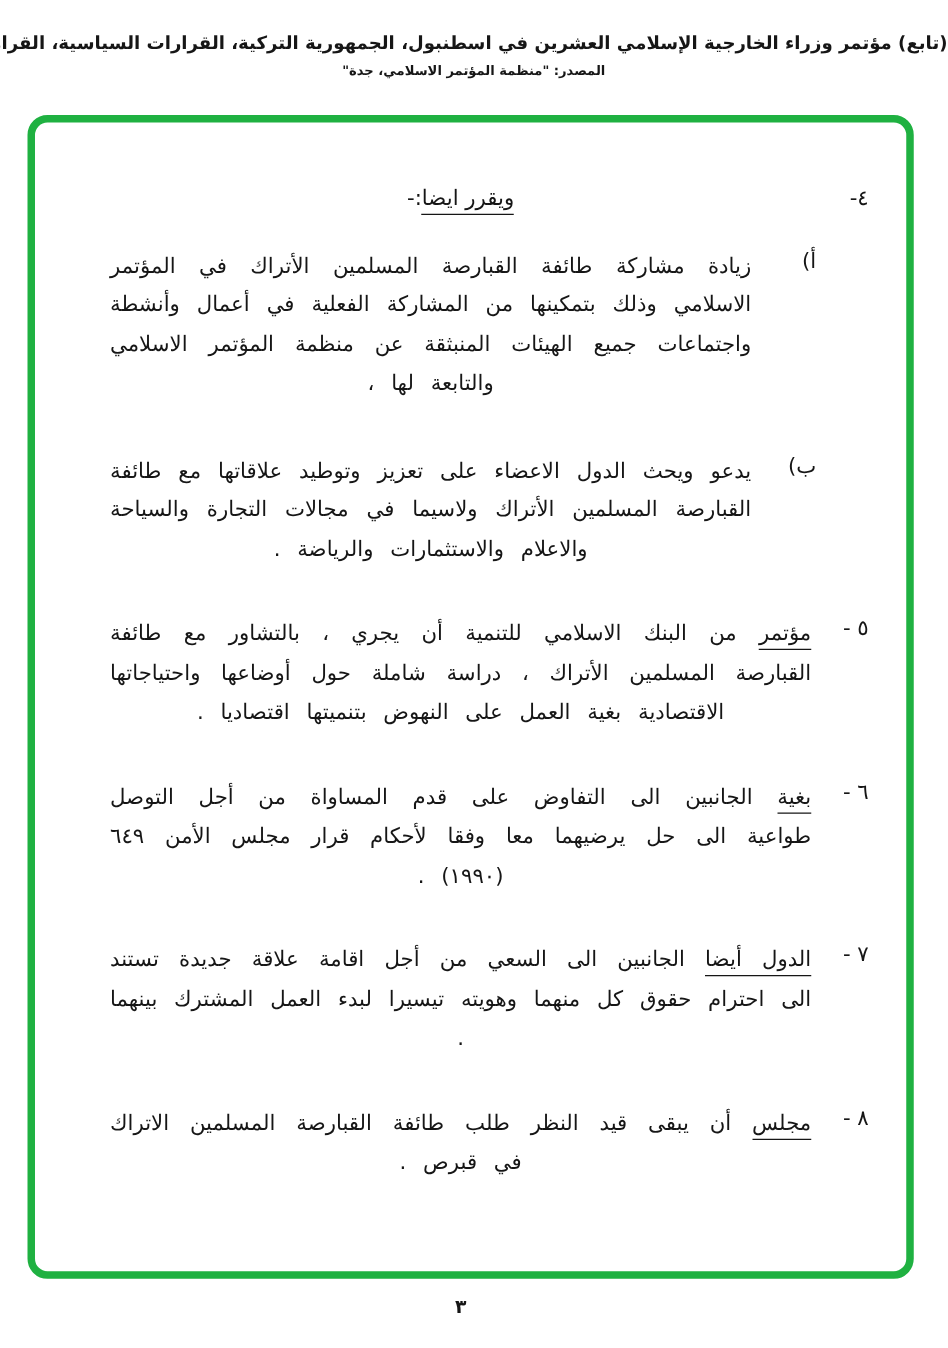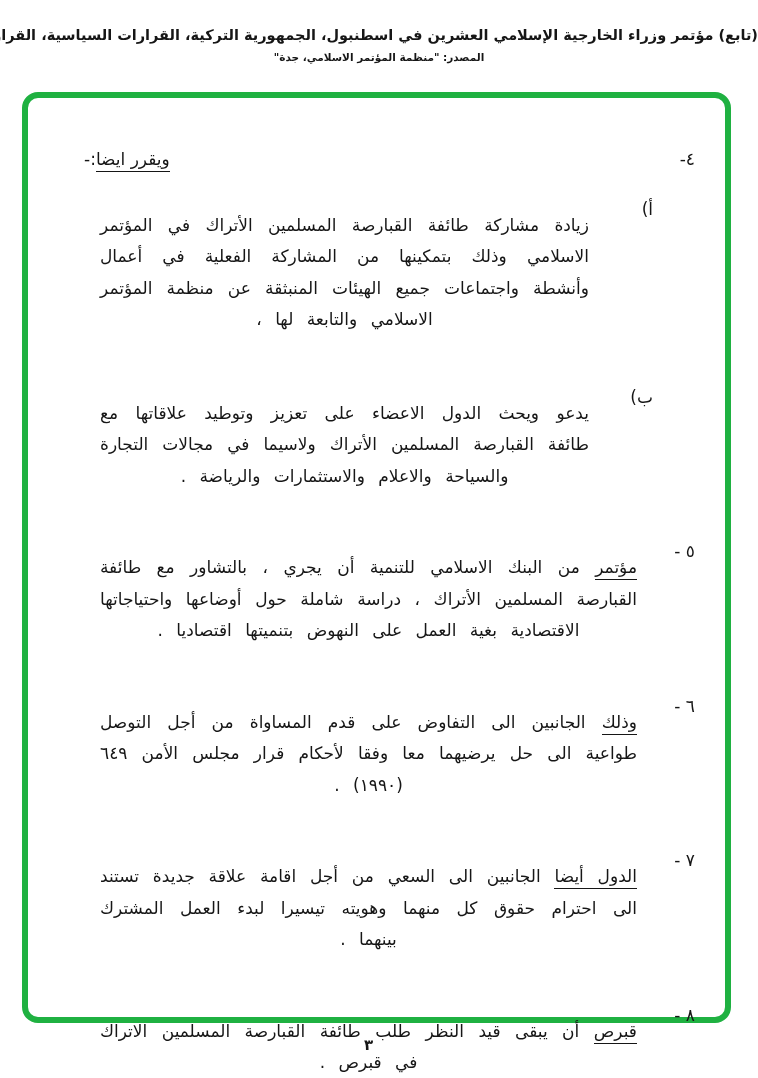--- a/index.html
+++ b/index.html
@@ -22,24 +22,24 @@
     background:#fff;
   }
 
   .content{direction:rtl;padding:46px 30px 0 56px;font-size:17px;line-height:31.5px;}
 
   .res-item{display:flex;margin-top:28px;}
   .res-item.first{margin-top:0;}
   .marker{flex:0 0 42px;white-space:nowrap;}
   .item-body{flex:1;min-width:0;}
 
-  .heading{text-align:left;margin:0 0 18px 0;}
+  .heading{text-align:center;margin:0 0 18px 0;}
   .u{border-bottom:1.7px solid #161616;padding-bottom:2px;}
 
-  .par{margin:16px;text-align:justify;text-align-last:center;word-spacing:8px;}
+  .par{margin:4px;text-align:justify;text-align-last:center;word-spacing:8px;}
 
   .sub{display:flex;margin-top:18px;}
   .sub + .sub{margin-top:30px;}
   .sub .marker{flex:0 0 48px;}
 
   .page-number{position:absolute;top:1036px;left:0;width:737px;text-align:center;
     font-size:15px;font-weight:bold;direction:rtl;}
 </style>
 </head>
 <body>
@@ -73,31 +73,31 @@
         </div>
       </div>
 
       <div class="res-item">
         <span class="marker">٥ -</span>
         <p class="par item-body"><span class="u">مؤتمر</span><span> من البنك الاسلامي للتنمية أن يجري ، بالتشاور مع طائفة القبارصة المسلمين الأتراك ، دراسة شاملة حول أوضاعها واحتياجاتها الاقتصادية بغية العمل على النهوض بتنميتها اقتصاديا .</span></p>
       </div>
 
       <div class="res-item">
         <span class="marker">٦ -</span>
-        <p class="par item-body"><span class="u">وذلك</span><span> الجانبين الى التفاوض على قدم المساواة من أجل التوصل طواعية الى حل يرضيهما معا وفقا لأحكام قرار مجلس الأمن ٦٤٩ (١٩٩٠) .</span></p>
+        <p class="par item-body"><span class="u">بغية</span><span> الجانبين الى التفاوض على قدم المساواة من أجل التوصل طواعية الى حل يرضيهما معا وفقا لأحكام قرار مجلس الأمن ٦٤٩ (١٩٩٠) .</span></p>
       </div>
 
       <div class="res-item">
         <span class="marker">٧ -</span>
         <p class="par item-body"><span class="u">الدول أيضا</span><span> الجانبين الى السعي من أجل اقامة علاقة جديدة تستند الى احترام حقوق كل منهما وهويته تيسيرا لبدء العمل المشترك بينهما .</span></p>
       </div>
 
       <div class="res-item">
         <span class="marker">٨ -</span>
-        <p class="par item-body"><span class="u">قبرص</span><span> أن يبقى قيد النظر طلب طائفة القبارصة المسلمين الاتراك في قبرص .</span></p>
+        <p class="par item-body"><span class="u">مجلس</span><span> أن يبقى قيد النظر طلب طائفة القبارصة المسلمين الاتراك في قبرص .</span></p>
       </div>
 
     </div>
   </div>
 
   <div class="page-number">٣</div>
 
 </div>
 
 </body></html>

